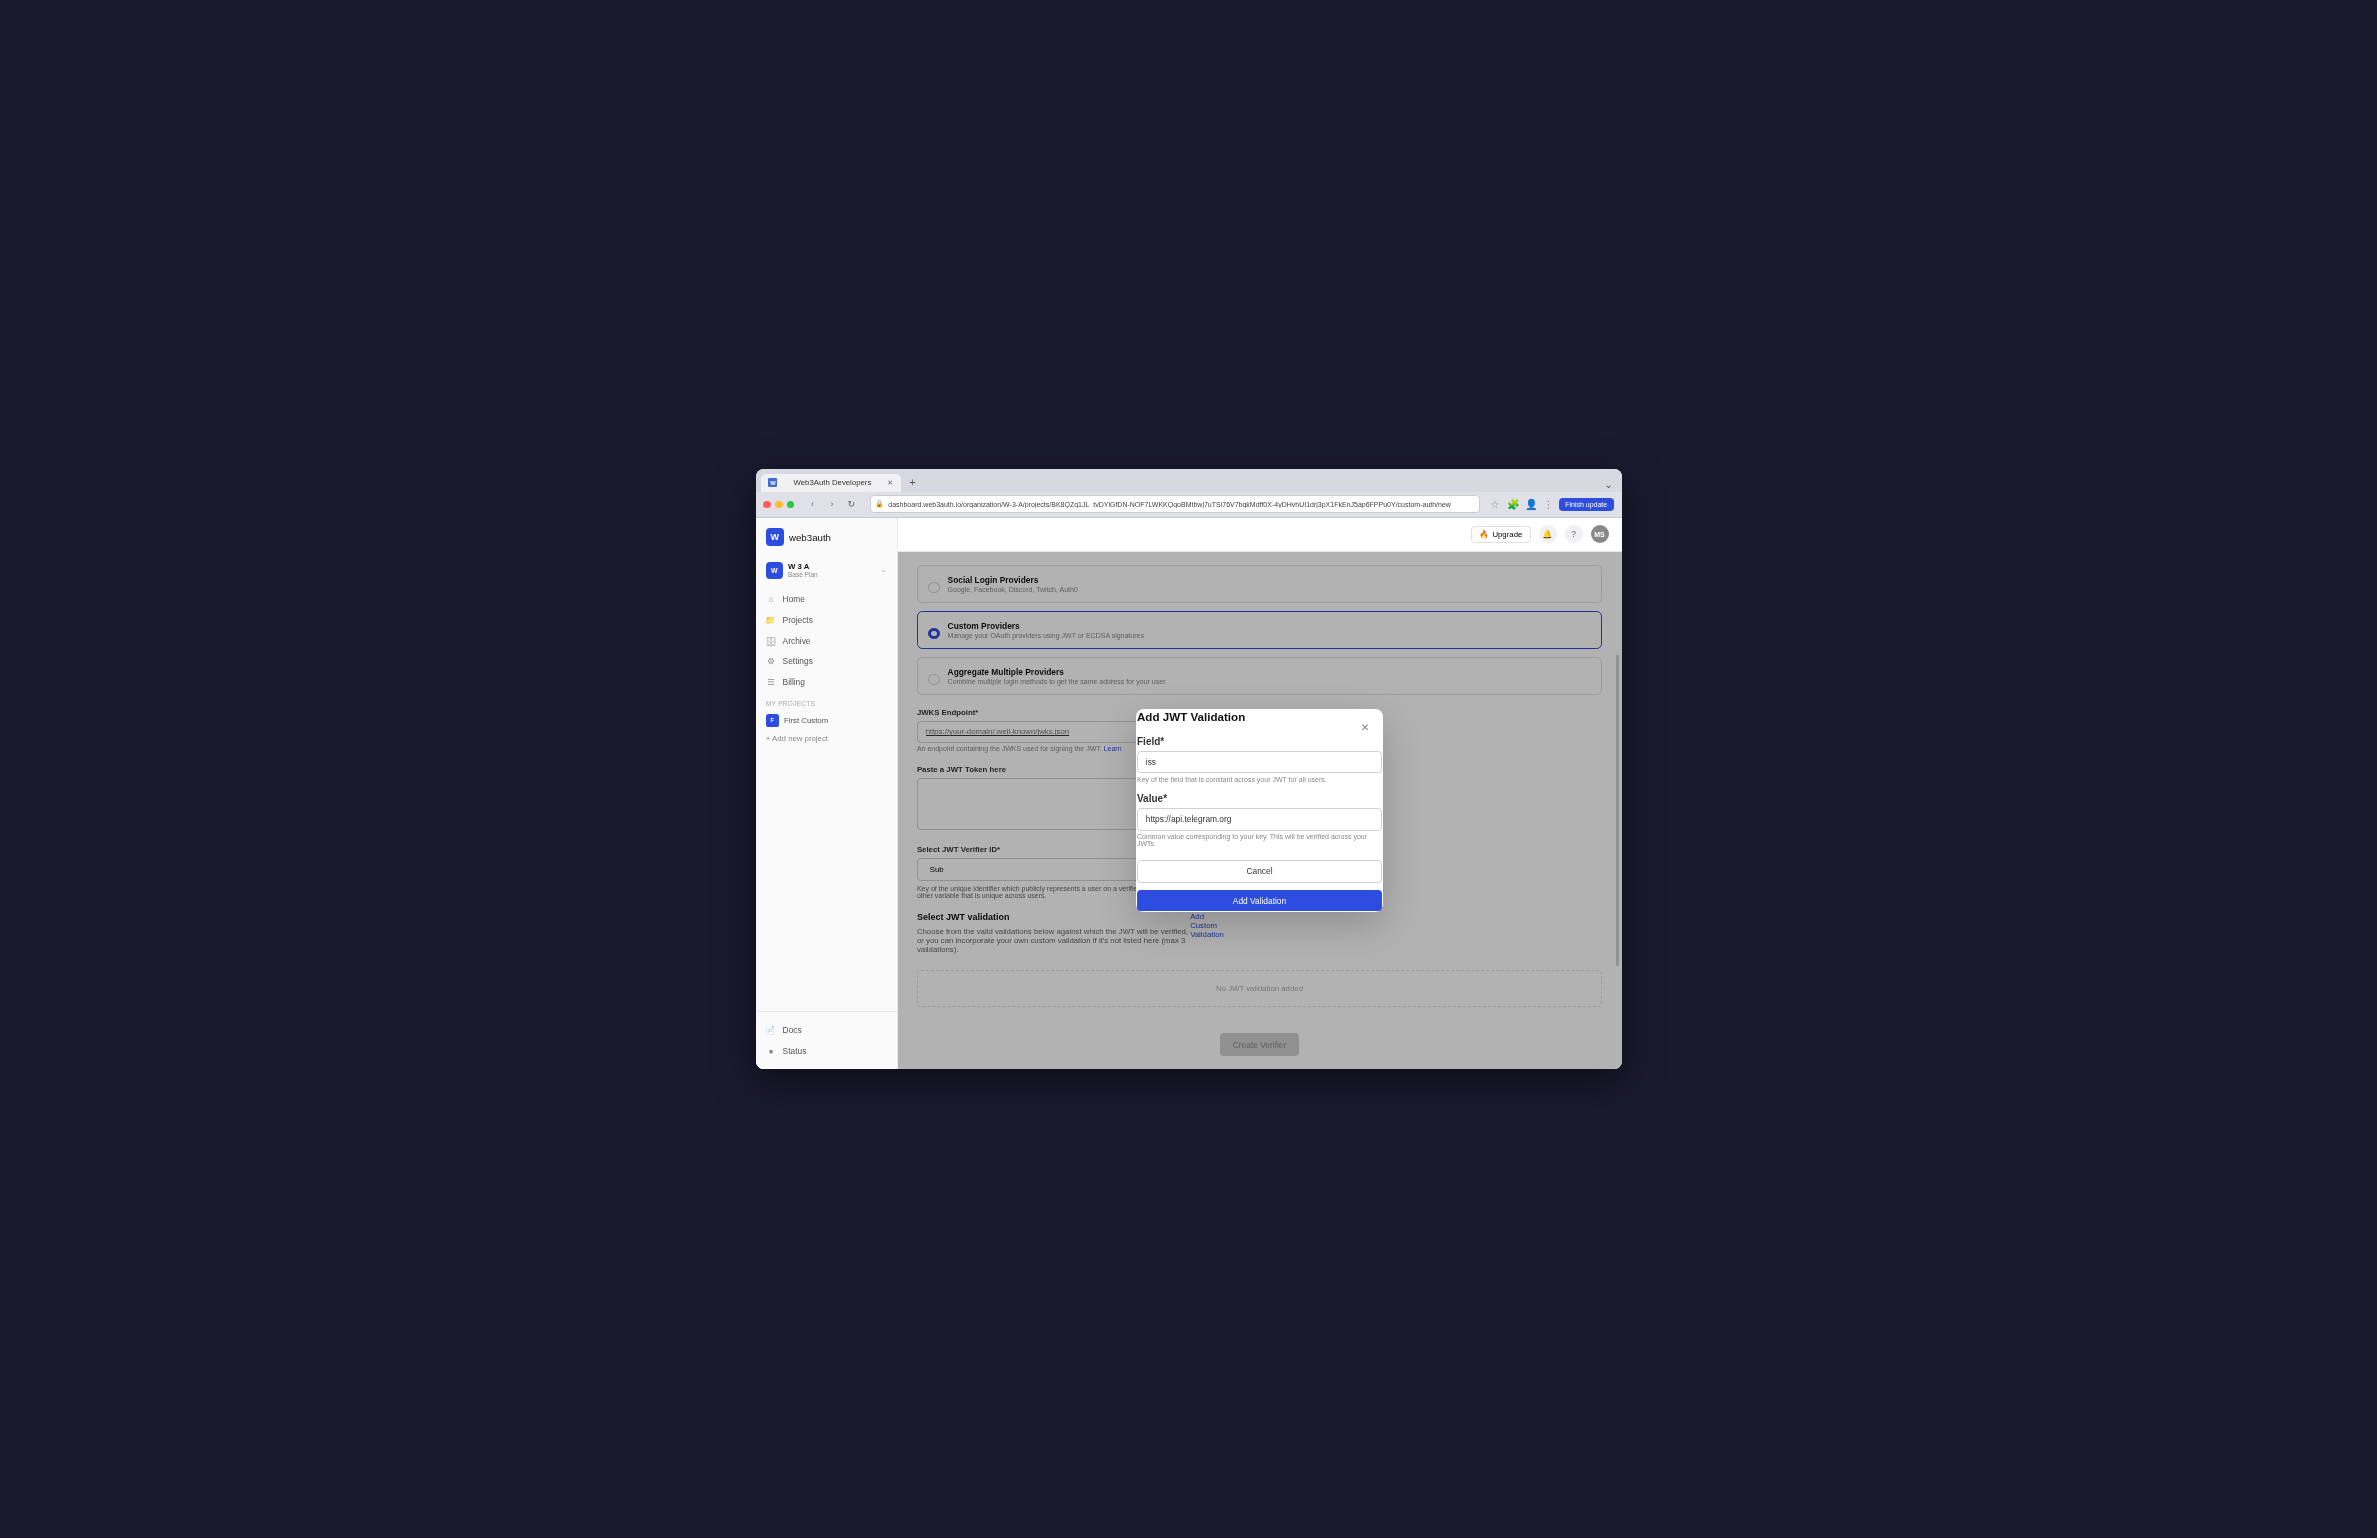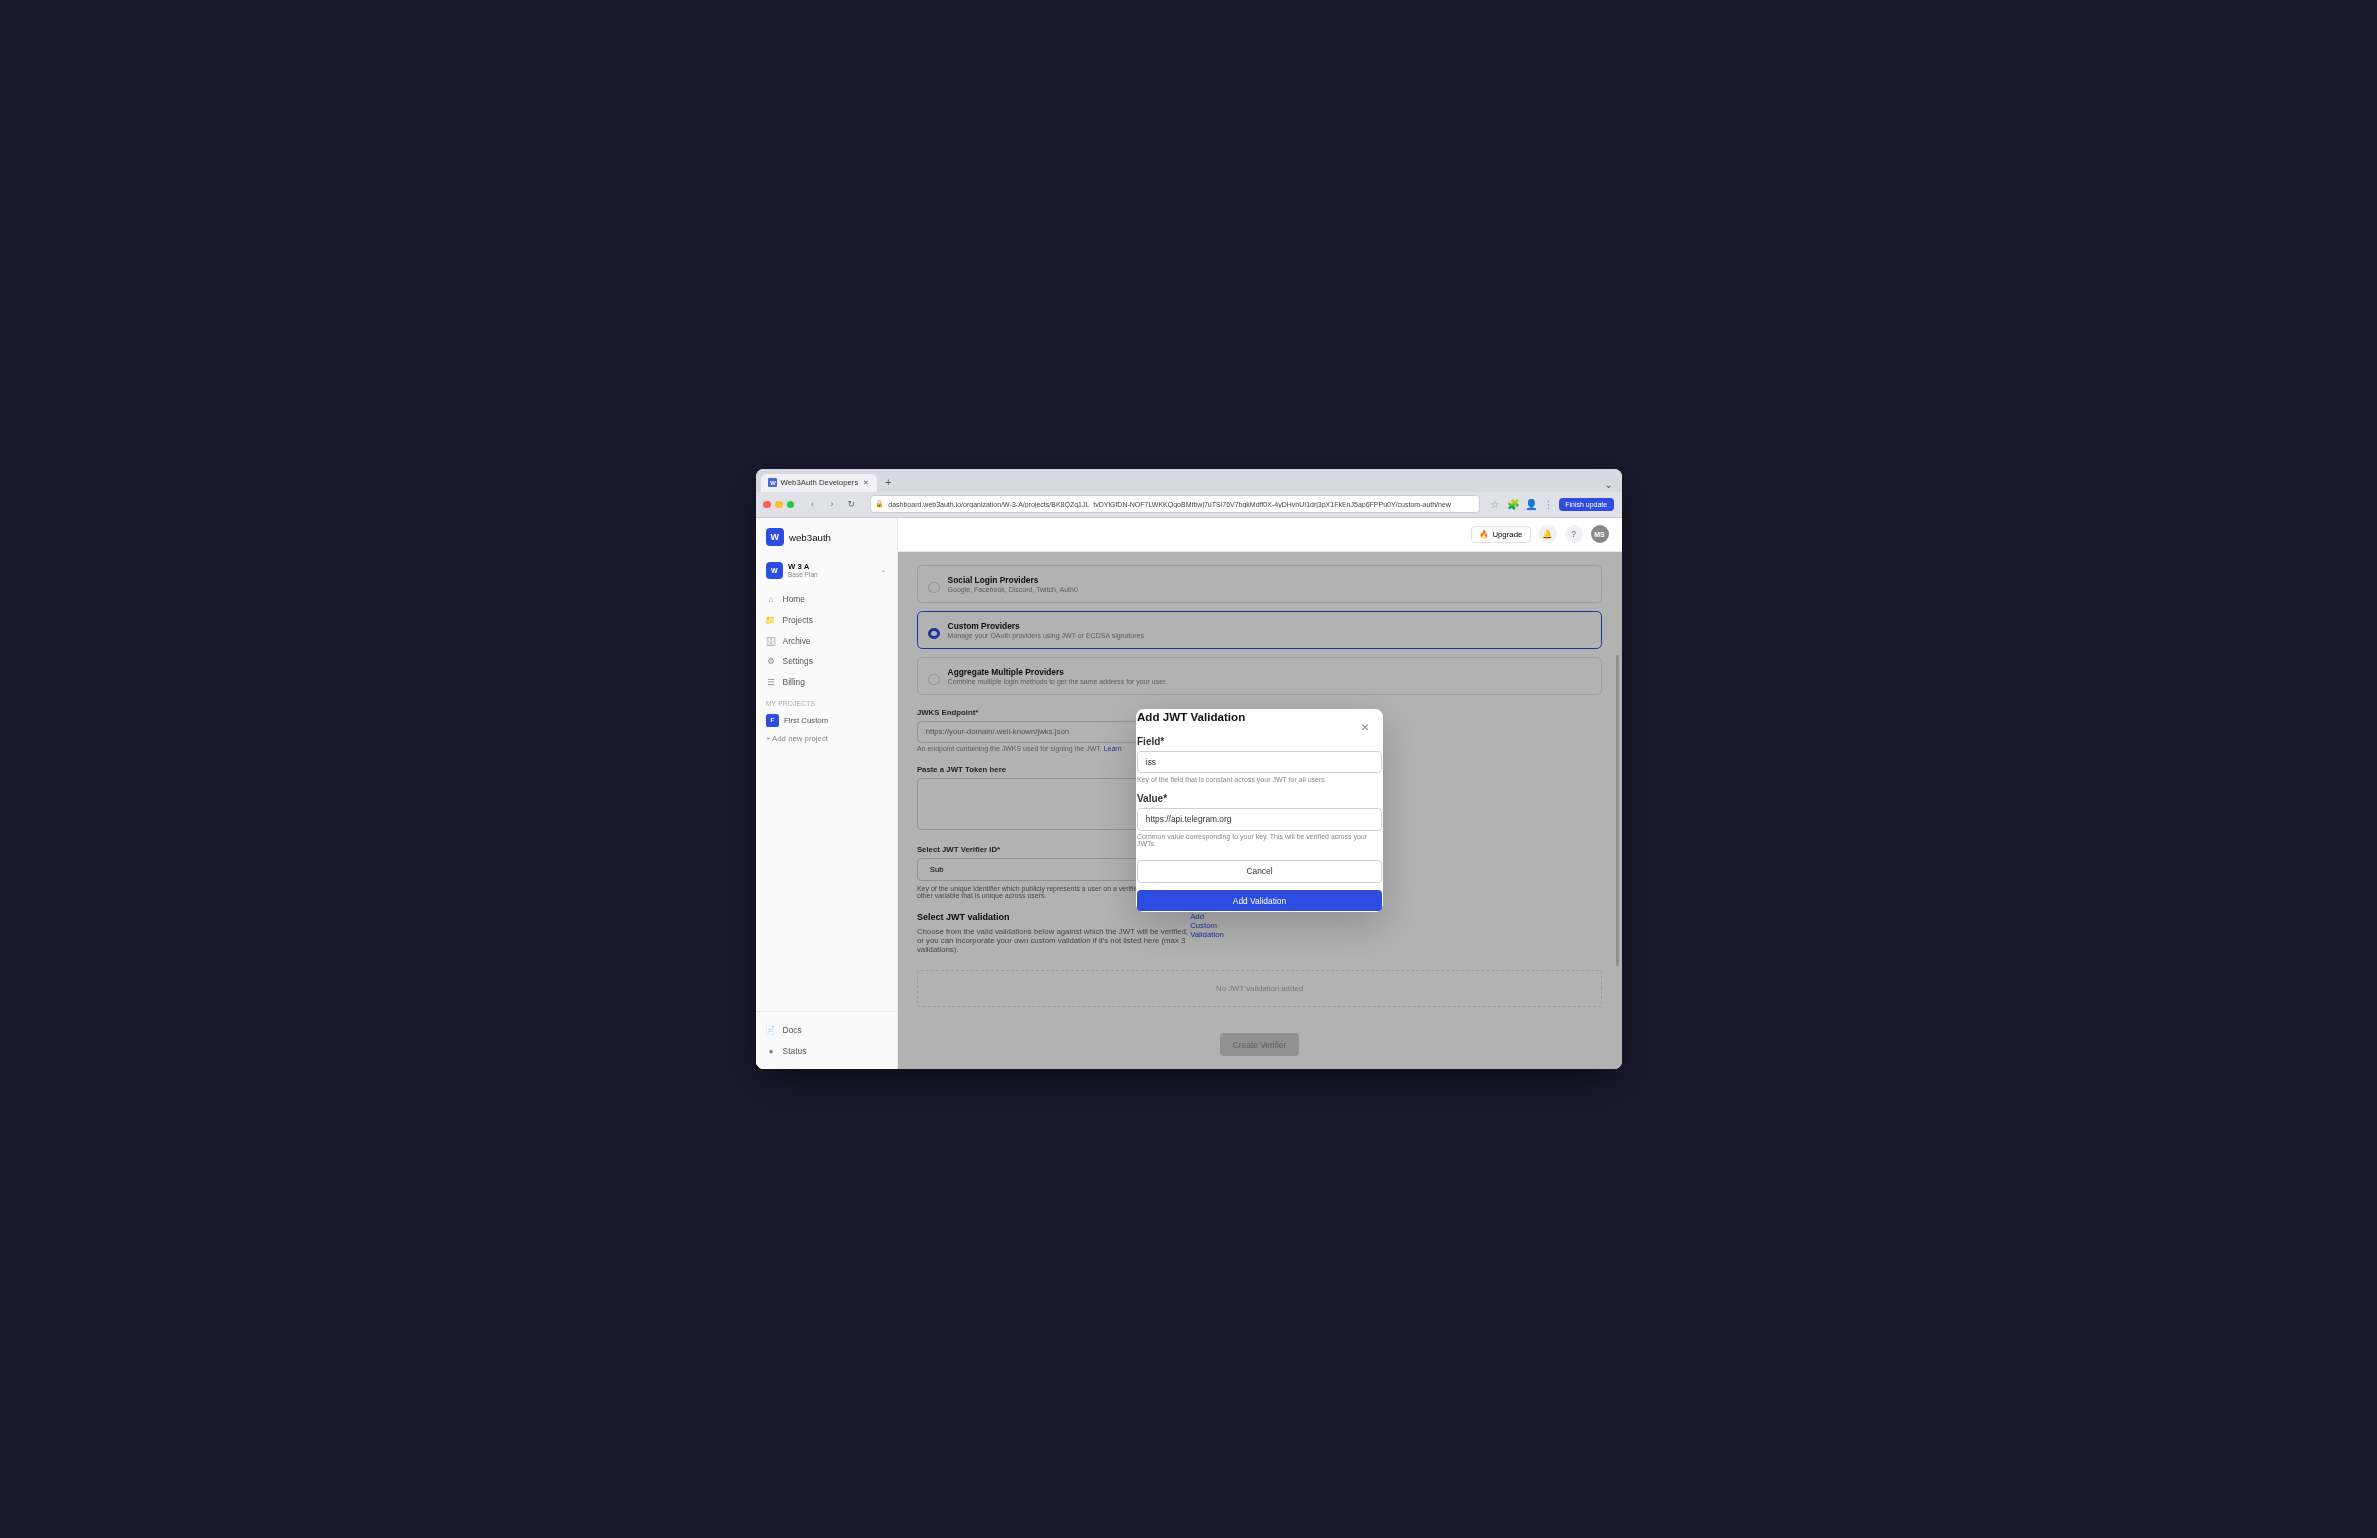--- a/index.html
+++ b/index.html
@@ -82,21 +82,21 @@
       display: flex;
       align-items: flex-end;
       padding: 0 5.2px;
     }
     .browser-tab {
       background: #f0f0f5;
       height: 18px;
       padding: 0 7.8px;
       display: flex;
       align-items: center;
-      gap: 3px;
+      gap: 16px;
       border-radius: 5.2px 5.2px 0 0;
       font-size: 7.8px;
       color: #333;
       min-width: 116px;
     }
     .tab-favicon {
       width: 9px; height: 9px; background: #4169e1; border-radius: 1.3px;
       display: flex; align-items: center; justify-content: center;
       font-size: 5.8px; color: white; font-weight: bold;
     }
@@ -277,20 +277,21 @@
     .field-section { margin-bottom: 13px; }
     .field-label { font-size: 7.8px; font-weight: 600; color: #333; margin-bottom: 3.9px; }
     .field-input {
       width: 100%;
       max-width: 310px;
       padding: 5.2px 7.8px;
       border: 0.6px solid #d0d0d0;
       border-radius: 3.9px;
       font-size: 7.8px;
       color: #333;
+      text-decoration: underline;
     }
     .field-hint { font-size: 7px; color: #888; margin-top: 2.6px; max-width: 310px; }
     .field-link { color: #2d4de0; text-decoration: none; }
 
     .paste-area {
       width: 100%;
       max-width: 310px;
       height: 52px;
       border: 0.6px solid #d0d0d0;
       border-radius: 3.9px;

